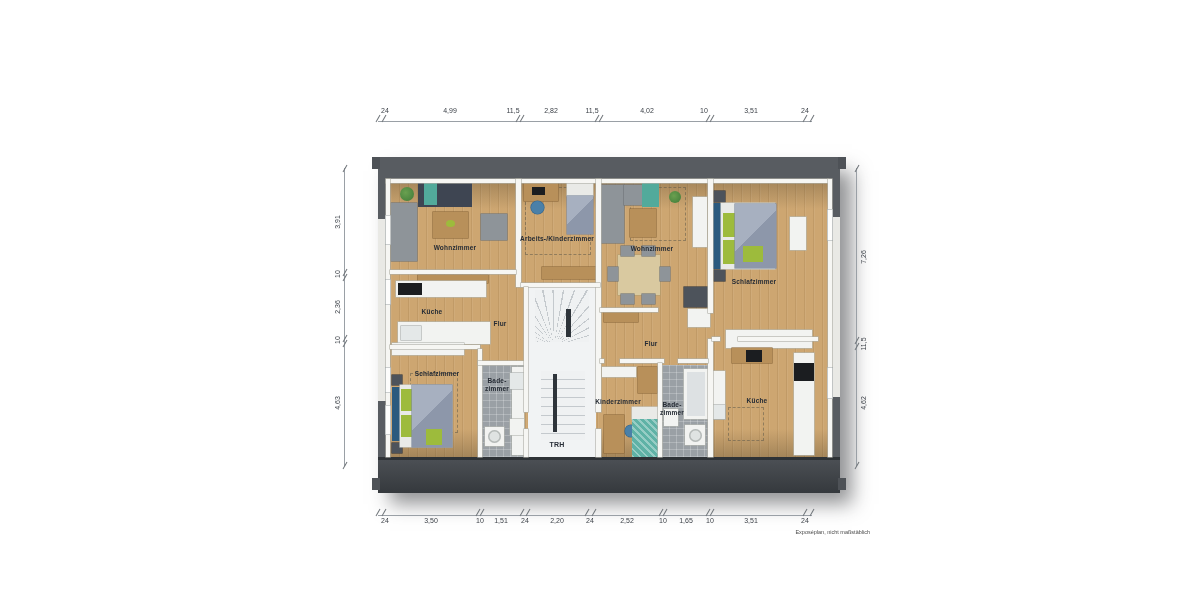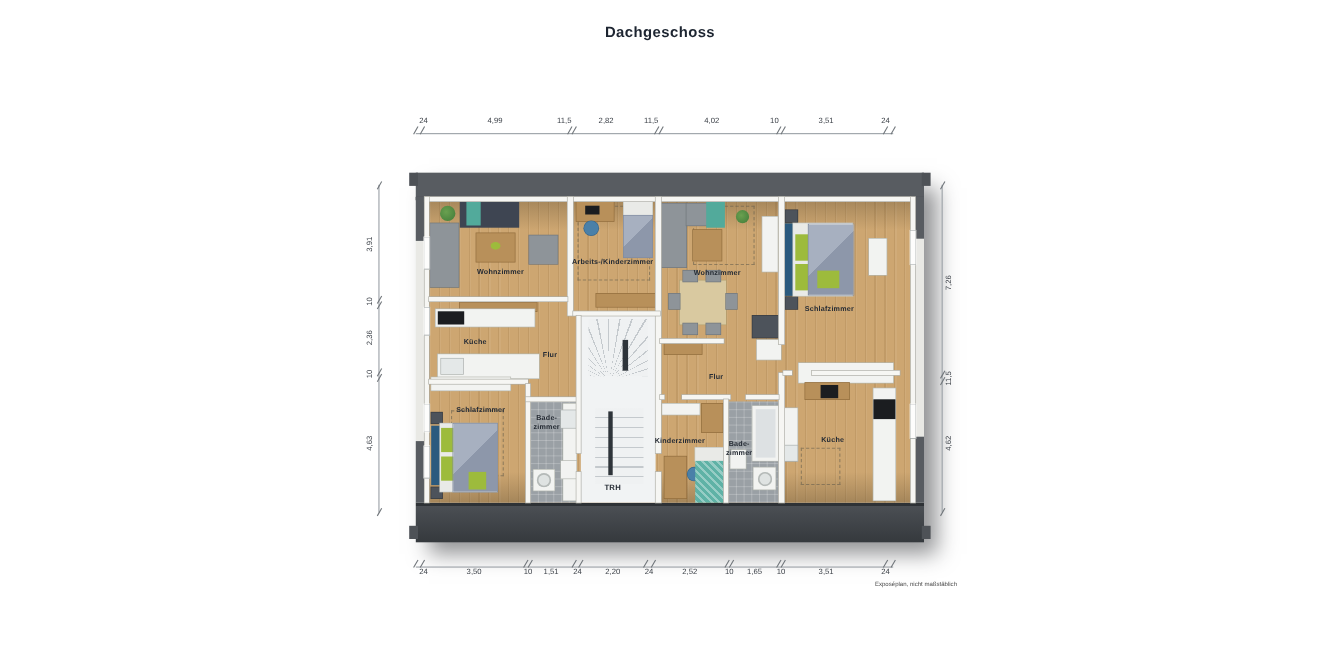--- a/index.html
+++ b/index.html
@@ -59,21 +59,20 @@
   .dlv{position:absolute;font-size:7px;color:#3c4148;transform:translate(-50%,-50%) rotate(-90deg);white-space:nowrap;}
   .tk{position:absolute;width:8px;height:1px;background:#70757a;transform:rotate(-60deg);}
   .footnote{position:absolute;left:770px;top:529px;width:100px;text-align:right;
             font-size:5.5px;color:#4a4a4a;}
 </style>
 </head>
 <body>
 
 <div class="canvas">
 
-  <div class="title">Dachgeschoss</div>
 
   <div class="plan">
 
     <i class="roof-top"></i>
     <i class="roof-bot"></i>
     <i class="roof" style="left:0;top:22px;width:8px;height:40px"></i>
     <i class="roof" style="left:0;top:244px;width:8px;height:56px"></i>
     <i class="roof" style="left:454px;top:22px;width:8px;height:38px"></i>
     <i class="roof" style="left:454px;top:240px;width:8px;height:60px"></i>
     <i class="tab" style="left:-6px;top:0;width:8px;height:12px"></i>

